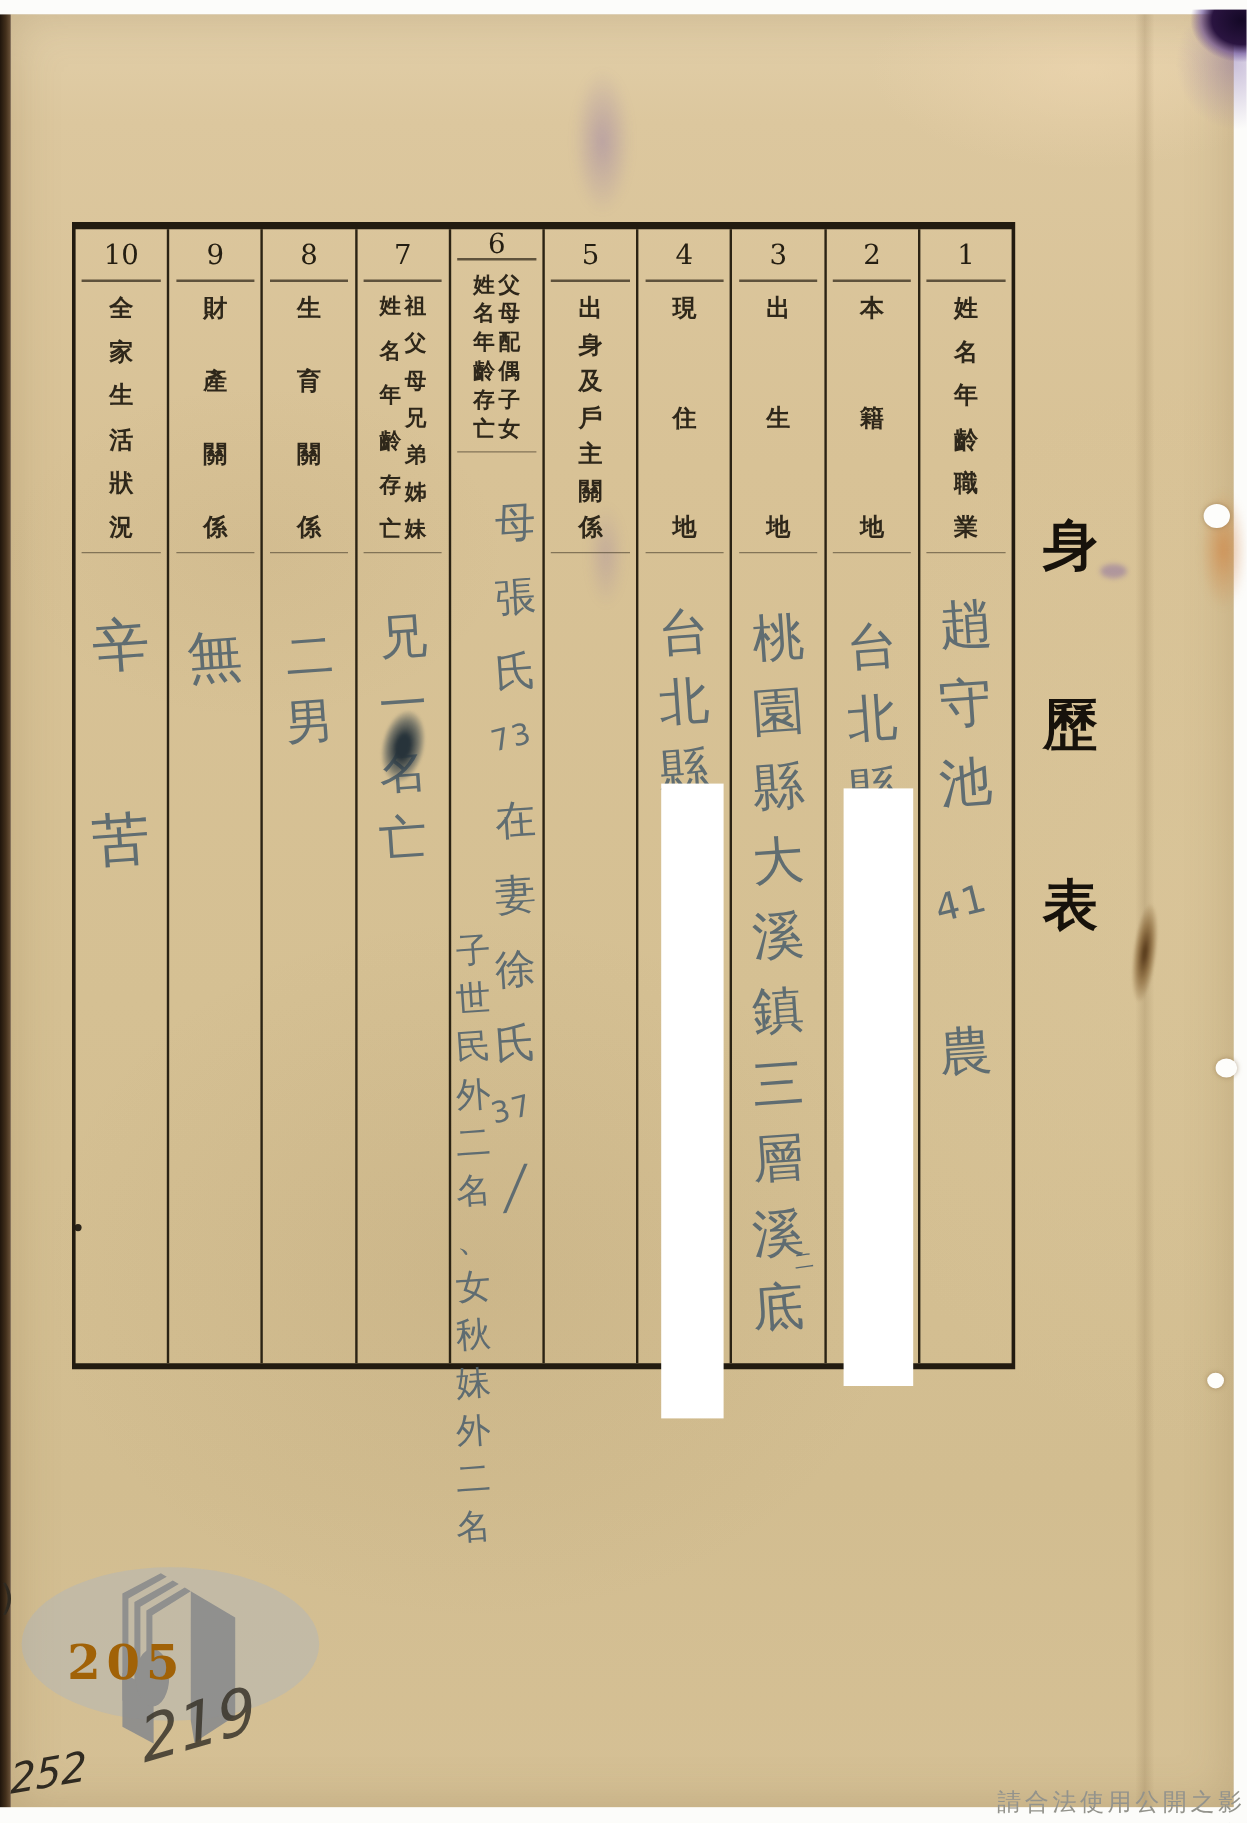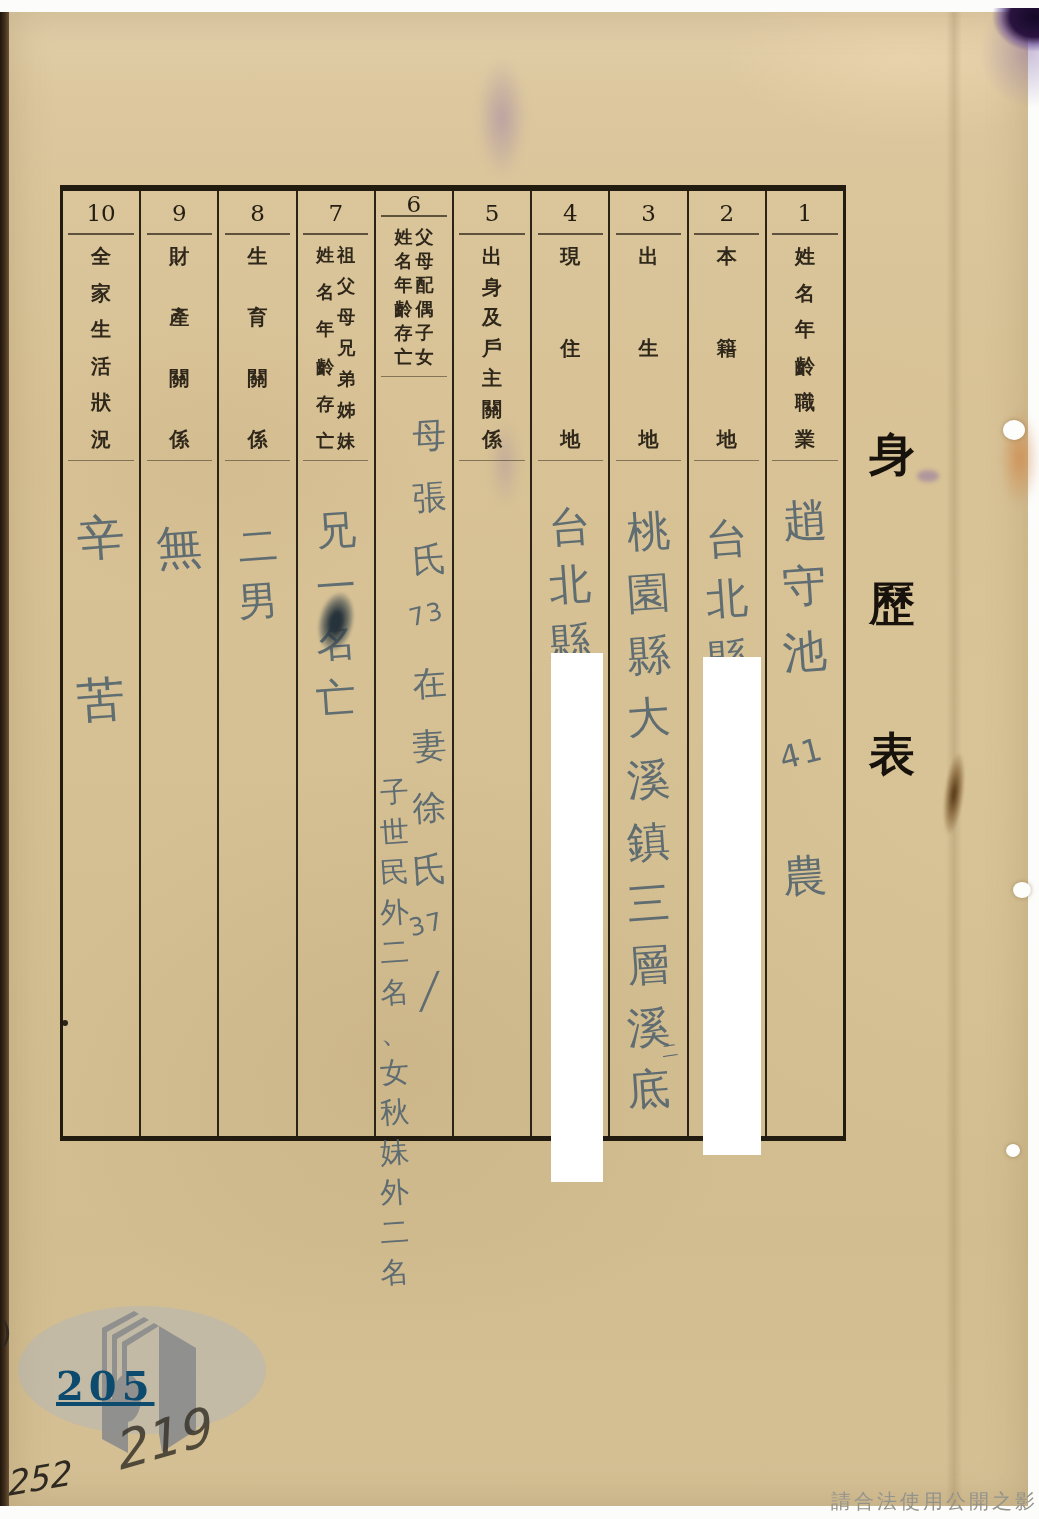--- a/index.html
+++ b/index.html
@@ -81,21 +81,21 @@
   .name-blot{position:absolute;left:20px;top:130px;width:36px;height:62px;border-radius:50%;
     background:radial-gradient(closest-side,#27333a 30%, rgba(50,65,75,.55) 70%, transparent);
     transform:rotate(12deg);filter:blur(1px);}
   
   .redact{position:absolute;background:#ffffff;z-index:6;}
   .redact.r2{left:703px;top:657px;width:58px;height:498px;}
   .redact.r4{left:551px;top:653px;width:52px;height:529px;}
   
   .logo-mark{position:absolute;left:14px;top:1298px;width:262px;height:180px;z-index:7;opacity:.85;}
   .page-stamp{position:absolute;left:56px;top:1362px;z-index:8;font-size:40px;letter-spacing:5px;
-    color:#0c4a6e;font-weight:600;text-decoration:underline;}
+    color:#a16207;font-weight:600;}
   .scribble{position:absolute;left:116px;top:1408px;z-index:8;font-family:"DejaVu Sans",sans-serif;
     font-style:italic;font-size:52px;color:#3a352b;transform:rotate(-16deg) skewX(-8deg);opacity:.85;}
   .corner-number{position:absolute;left:8px;top:1458px;z-index:8;font-family:"DejaVu Sans",sans-serif;
     font-style:italic;font-size:34px;color:#2f2a21;transform:rotate(-10deg) skewX(-10deg);}
   .edge-tick{position:absolute;left:0px;top:1315px;z-index:8;font-family:"DejaVu Sans",sans-serif;
     font-size:30px;color:#2f2a21;}
   .cc-watermark{position:absolute;left:812px;top:1488px;width:226px;z-index:9;text-align:right;
     font-size:20px;letter-spacing:3px;color:#93938c;}
 </style>
 </head>

